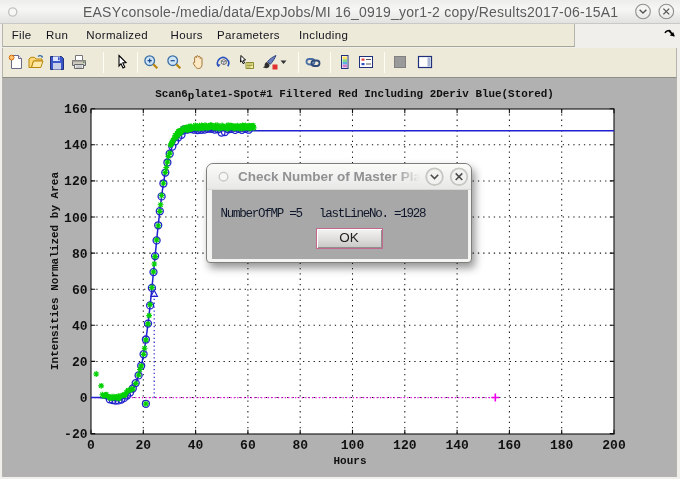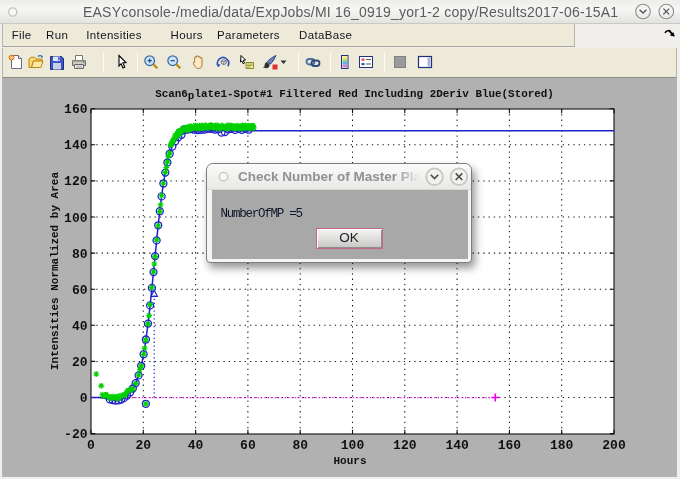--- a/index.html
+++ b/index.html
@@ -116,24 +116,24 @@
 <path d="M639.6 9.7l3.4 3.4 3.4-3.4" fill="none" stroke="#555" stroke-width="1.4"></path>
 <circle cx="666.3" cy="11.5" r="7.3" fill="none" stroke="#909090" stroke-width="1.1"></circle>
 <path d="M663.4 8.6l5.8 5.8M663.4 14.4l5.8-5.8" stroke="#555" stroke-width="1.3"></path>
 </svg>
 <div class="title">EASYconsole-/media/data/ExpJobs/MI 16_0919_yor1-2 copy/Results2017-06-15A1</div>
 </div>
 
 <div class="menubar">
     <span style="position:absolute;left:8.7px;top:5px">File</span>
     <span style="position:absolute;left:43.1px;top:5px">Run</span>
-    <span style="position:absolute;left:83.3px;top:5px">Intensities</span>
+    <span style="position:absolute;left:83.3px;top:5px">Normalized</span>
     <span style="position:absolute;left:167.5px;top:5px">Hours</span>
     <span style="position:absolute;left:214px;top:5px">Parameters</span>
-    <span style="position:absolute;left:296px;top:5px">DataBase</span>
+    <span style="position:absolute;left:296px;top:5px">Including</span>
 <svg width="12" height="12" style="position:absolute;left:661px;top:4px" viewBox="0 0 12 12">
       <path d="M1 5c1-2.5 4-3 6-1.5" fill="none" stroke="#000" stroke-width="1.4"></path>
       <path d="M4.5 2.2L10 7.8" stroke="#000" stroke-width="1.8"></path>
       <path d="M10.7 8.6L5.8 7.5l3.4-3.4z" fill="#000"></path>
     </svg>
 </div>
 
 <div class="toolbar">
     <svg style="position:absolute;left:4.5px;top:6px" width="16" height="16" viewBox="0 0 16 16">
       <path d="M3.5 1.5h7l3 3v10h-10z" fill="#fff" stroke="#6a6a8a"></path>
@@ -235,15 +235,16 @@
    <circle cx="16.5" cy="12.7" r="4.3" fill="#f6f6f4" stroke="#c9c9c5" stroke-width="1.4"></circle>
    <circle cx="227.5" cy="12.7" r="8.3" fill="#f2f2f0" stroke="#c6c6c2" stroke-width="1.8"></circle>
    <path d="M223.8 10.8l3.7 3.7 3.7-3.7" fill="none" stroke="#4a4a4a" stroke-width="1.6"></path>
    <circle cx="252" cy="12.7" r="8.3" fill="#f2f2f0" stroke="#c6c6c2" stroke-width="1.8"></circle>
    <path d="M248.7 9.4l6.6 6.6M248.7 16l6.6-6.6" stroke="#4a4a4a" stroke-width="1.5"></path>
   </svg>
   <div style="position:absolute;left:31px;top:5px;width:185px;overflow:hidden;font-size:13.5px;font-weight:bold;color:#919194;white-space:nowrap;-webkit-mask-image:linear-gradient(to right,#000 158px,transparent 182px)">Check Number of Master Plates</div>
  </div>
  <div class="dbody">
   <div class="dtext" style="left:9px;top:17px">NumberOfMP =5</div>
+  <div class="dtext" style="left:107.5px;top:17px">lastLineNo. =1928</div>
   <div class="okbtn">OK</div>
  </div>
 </div>
 
 </body></html>

